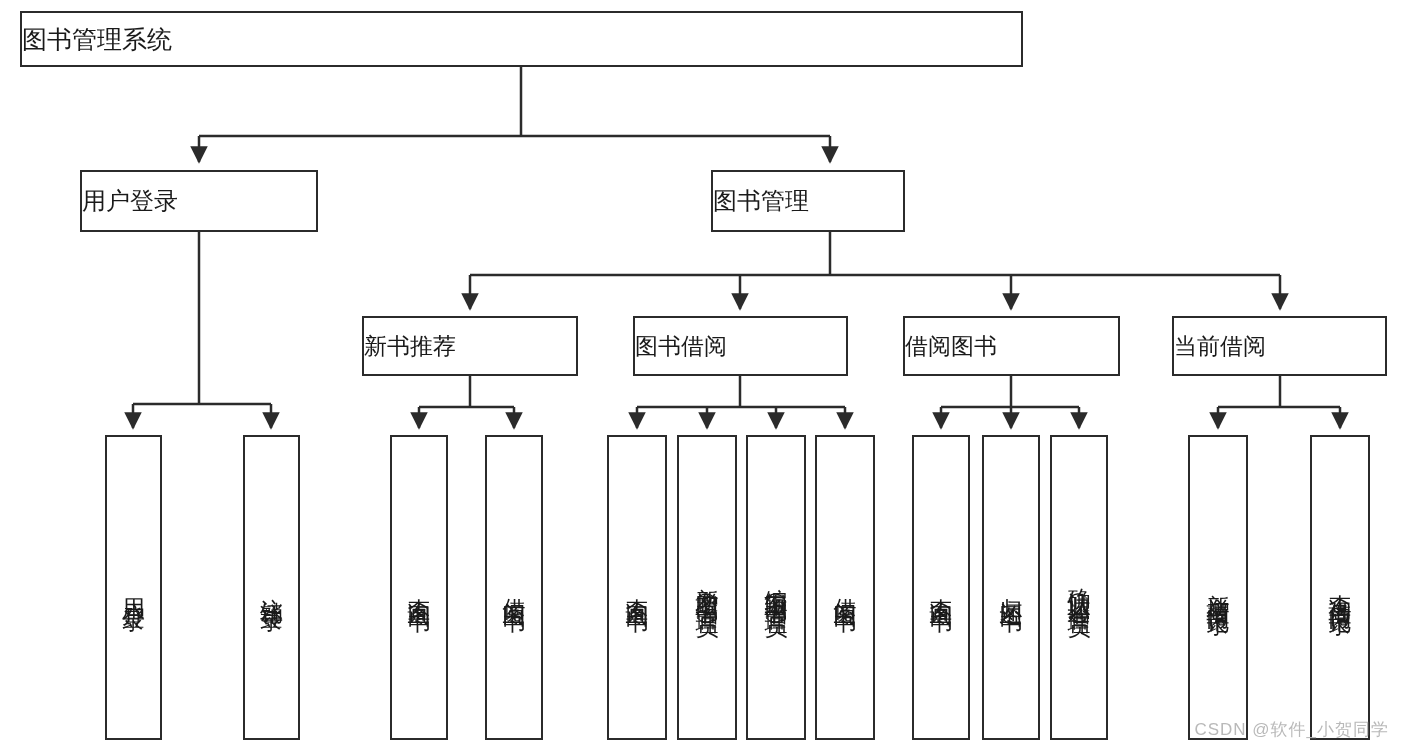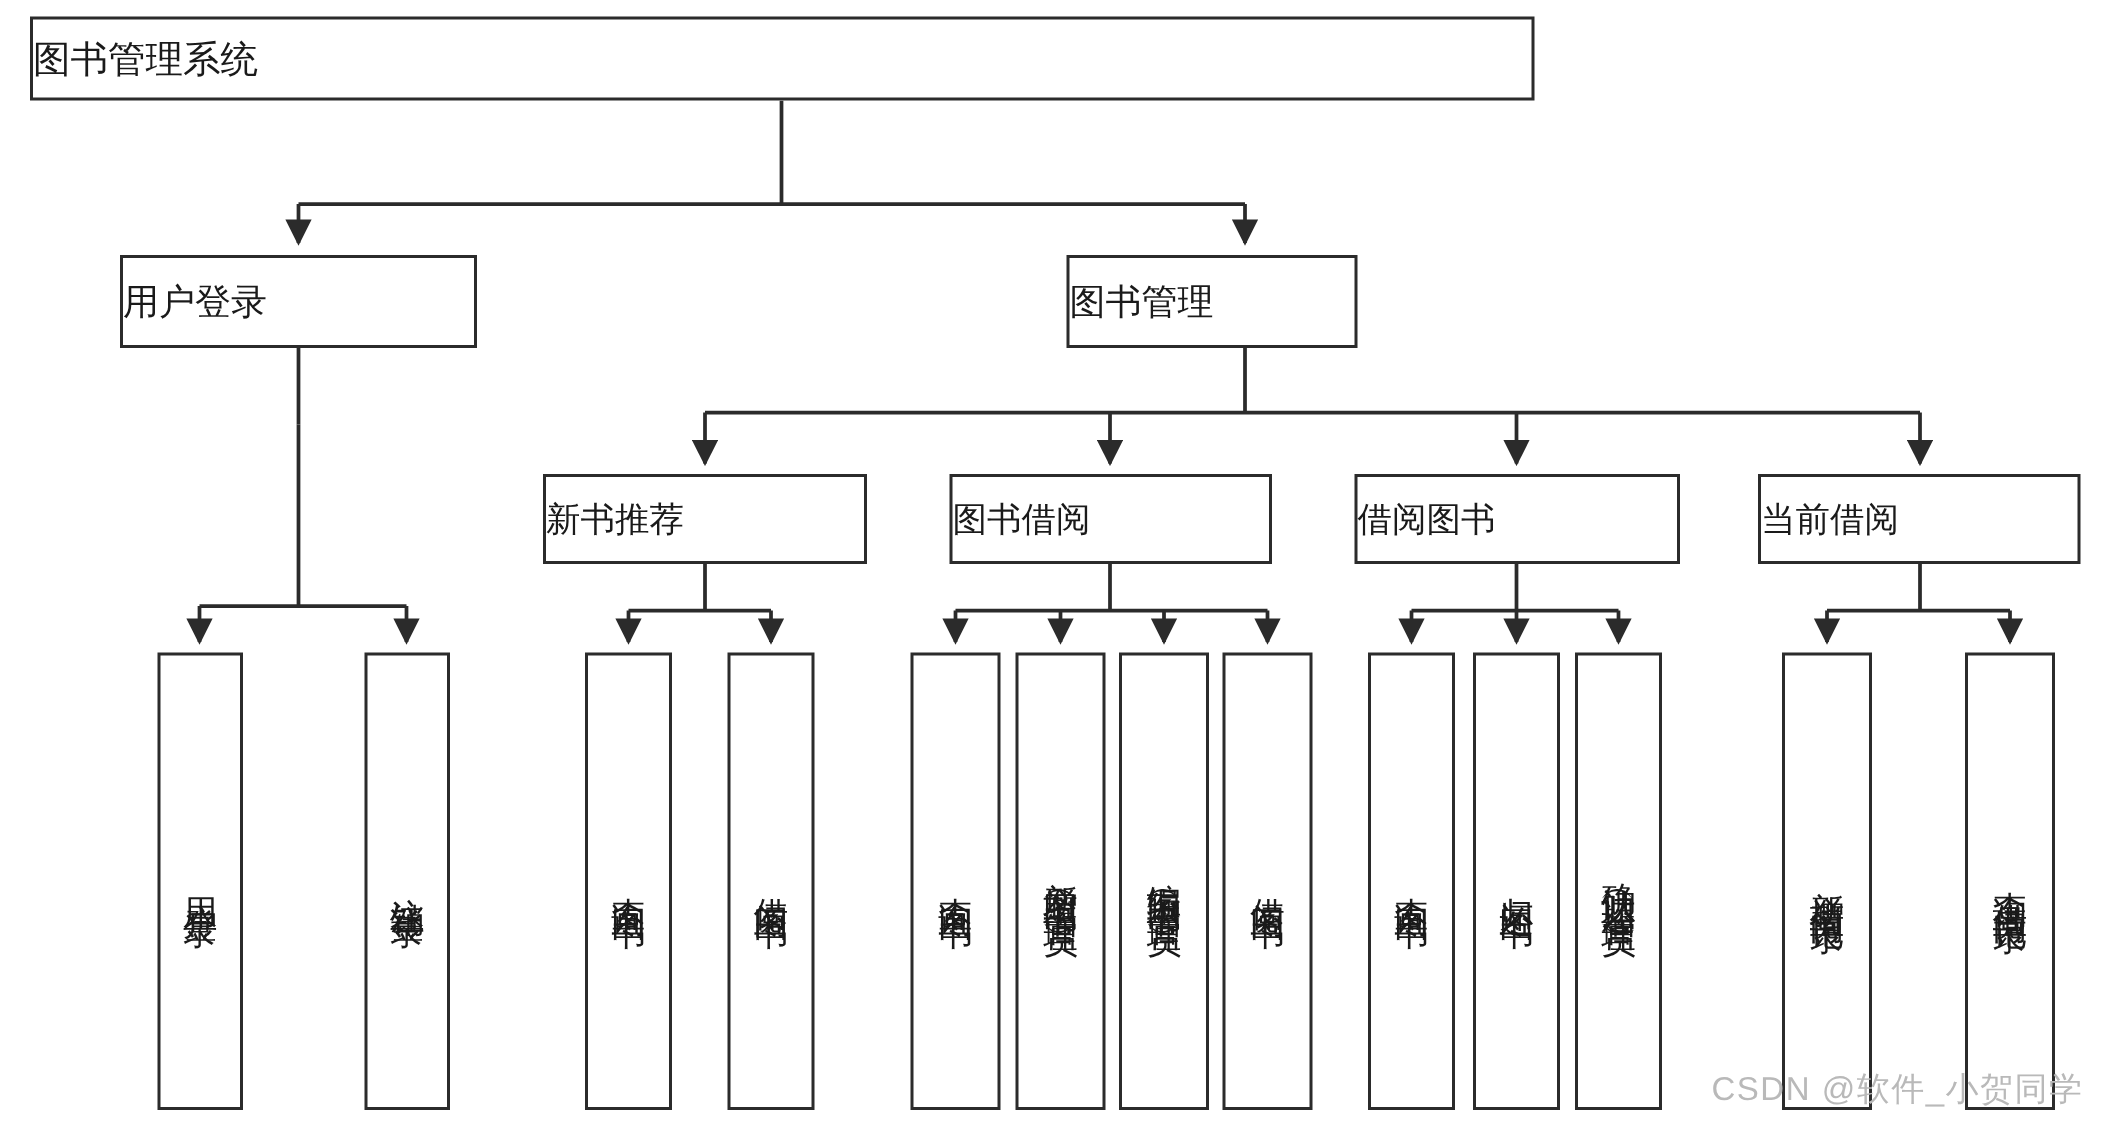--- a/index.html
+++ b/index.html
@@ -55,21 +55,21 @@
     text-orientation: upright;
     letter-spacing: 4px;
     line-height: 1.0;
     white-space: nowrap;
     text-align: center;
   }
   .watermark {
     position: absolute;
     right: 16px;
     bottom: 6px;
-    font-size: 22px;
+    font-size: 17px;
     color: #b9b9b9;
     letter-spacing: 1px;
     white-space: nowrap;
     pointer-events: none;
   }
 </style>
 </head>
 <body>
 
 <div id="canvas">

